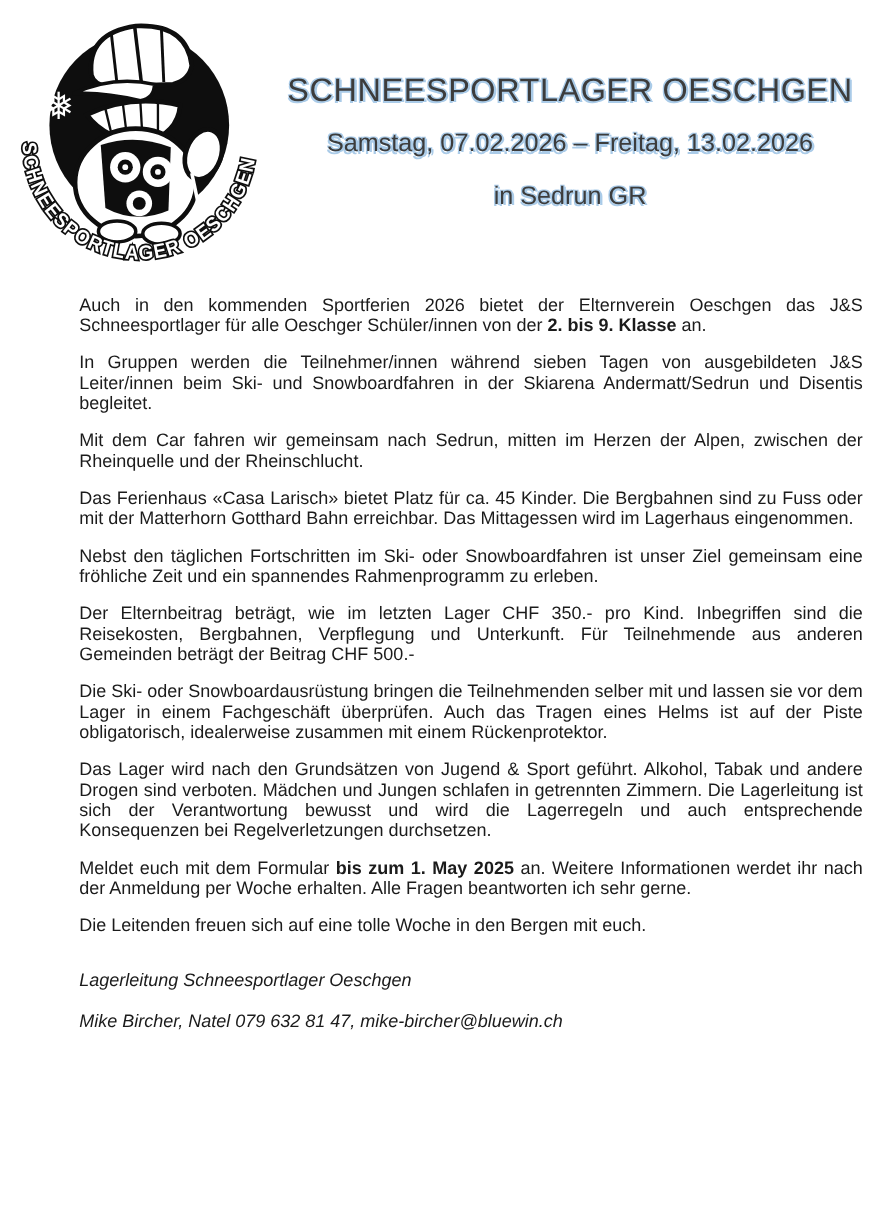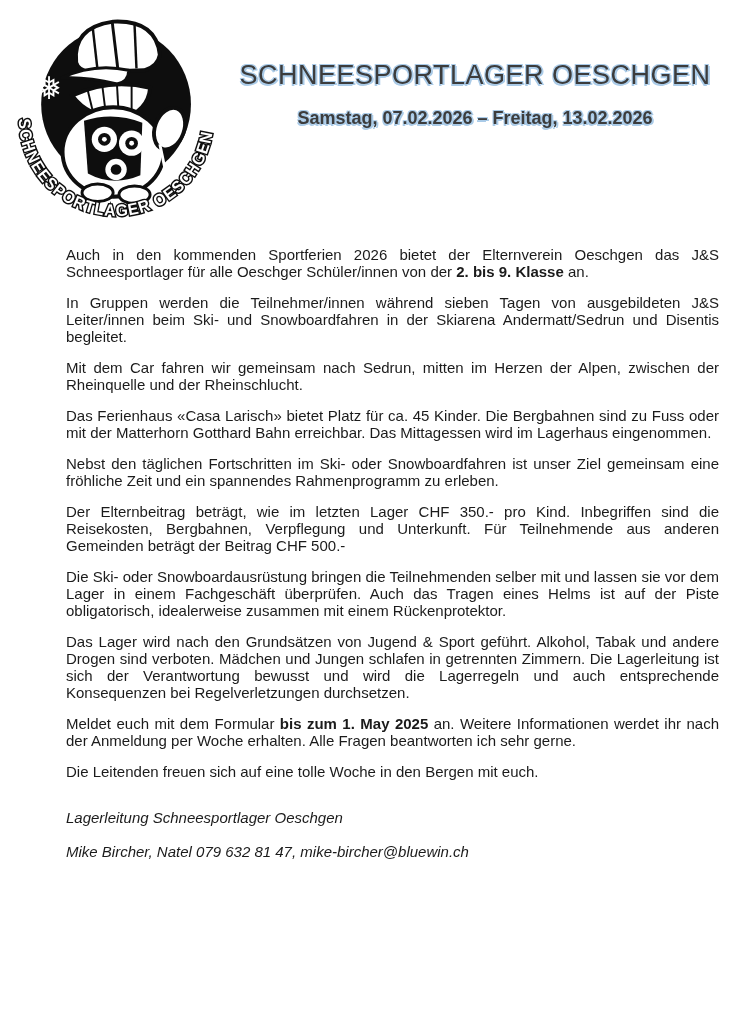--- a/index.html
+++ b/index.html
@@ -26,22 +26,22 @@
   .doc-title {
     font-size: 27px;
     font-weight: 400;
     letter-spacing: 0.5px;
     color: #3c3c3c;
     text-shadow: 2px 1px 0 #aacbe8, -1px 2px 0 #aacbe8, 1px -1px 0 #aacbe8, -1px -1px 0 #aacbe8;
     margin-bottom: 17px;
     white-space: nowrap;
   }
   .doc-subtitle {
-    font-size: 18px;
-    font-weight: 700;
+    font-size: 21px;
+    font-weight: 400;
     color: #3c3c3c;
     text-shadow: 2px 1px 0 #aacbe8, -1px 2px 0 #aacbe8, 1px -1px 0 #aacbe8, -1px -1px 0 #aacbe8;
     margin-bottom: 20px;
     white-space: nowrap;
   }
   
   .content { padding: 14px 15px 0 66px; }
   .content p {
     font-size: 15px;
     line-height: 17px;
@@ -120,20 +120,21 @@
         </defs>
         <text font-size="17" font-weight="bold" fill="#ffffff" stroke="#0e0e0e" stroke-width="3" paint-order="stroke" letter-spacing="1">
           <textPath href="#ringPath" textLength="300" lengthAdjust="spacingAndGlyphs">SCHNEESPORTLAGER OESCHGEN</textPath>
         </text>
       </svg>
     </div>
 
     <div class="header-text">
       <div class="doc-title">SCHNEESPORTLAGER OESCHGEN</div>
       <div class="doc-subtitle">Samstag, 07.02.2026 – Freitag, 13.02.2026</div>
+      <div class="doc-subtitle">in Sedrun GR</div>
     </div>
   </div>
 
   <div class="content">
     <p><span>Auch in den kommenden Sportferien 2026 bietet der Elternverein Oeschgen das J&amp;S Schneesportlager für alle Oeschger Schüler/innen von der </span><span class="bold">2. bis 9. Klasse</span><span> an.</span></p>
     <p><span>In Gruppen werden die Teilnehmer/innen während sieben Tagen von ausgebildeten J&amp;S Leiter/innen beim Ski- und Snowboardfahren in der Skiarena Andermatt/Sedrun und Disentis begleitet.</span></p>
     <p><span>Mit dem Car fahren wir gemeinsam nach Sedrun, mitten im Herzen der Alpen, zwischen der Rheinquelle und der Rheinschlucht.</span></p>
     <p><span>Das Ferienhaus «Casa Larisch» bietet Platz für ca. 45 Kinder. Die Bergbahnen sind zu Fuss oder mit der Matterhorn Gotthard Bahn erreichbar. Das Mittagessen wird im Lagerhaus eingenommen.</span></p>
     <p><span>Nebst den täglichen Fortschritten im Ski- oder Snowboardfahren ist unser Ziel gemeinsam eine fröhliche Zeit und ein spannendes Rahmenprogramm zu erleben.</span></p>
     <p><span>Der Elternbeitrag beträgt, wie im letzten Lager CHF 350.- pro Kind. Inbegriffen sind die Reisekosten, Bergbahnen, Verpflegung und Unterkunft. Für Teilnehmende aus anderen Gemeinden beträgt der Beitrag CHF 500.-</span></p>

